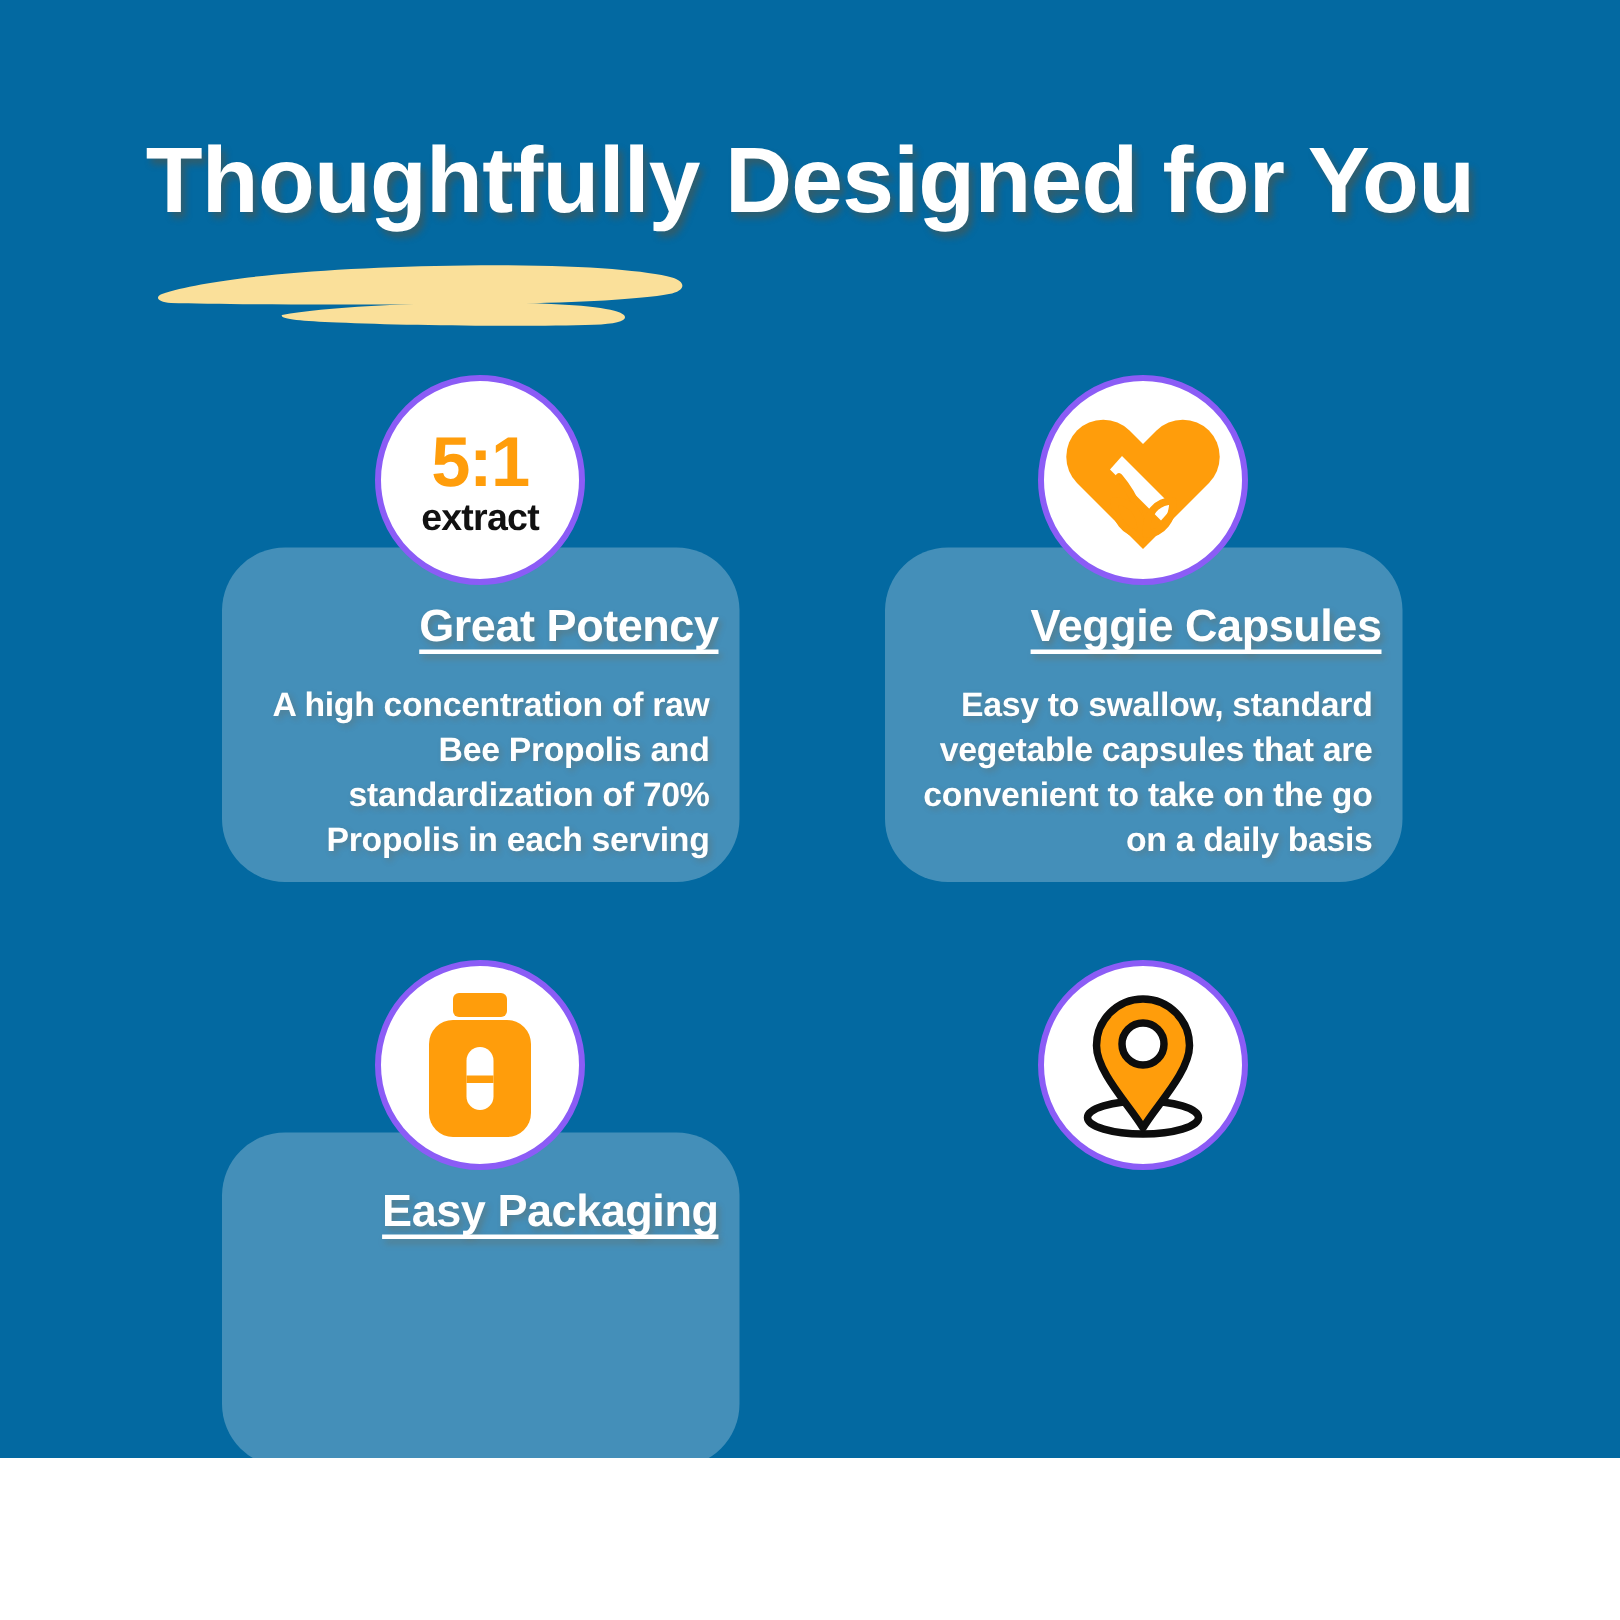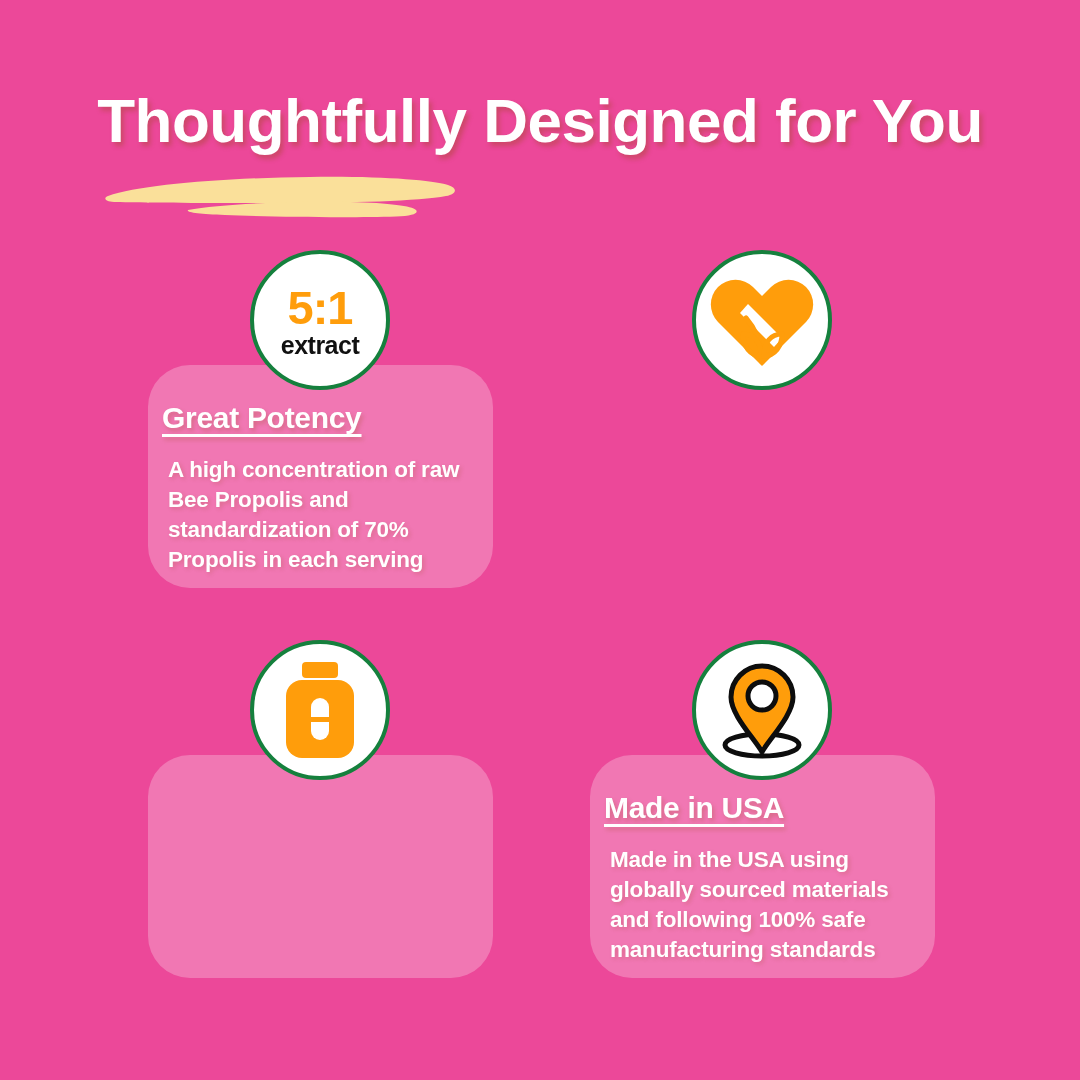--- a/index.html
+++ b/index.html
@@ -5,22 +5,22 @@
   * { margin:0; padding:0; box-sizing:border-box; }
 
   html, body {
     width:1080px; height:1080px;
     overflow:hidden;
     font-family:"Liberation Sans", sans-serif;
   }
 
   #page {
     position:relative;
-    width:1080px; height:1080px;
-    background:#ec4899;
+    width:1080px; height:972px;
+    background:#0369a1;
   }
 
   
   .title-block {
     position:absolute;
     left:0; top:88px;
     width:1080px;
     text-align:center;
   }
   .page-title {
@@ -40,21 +40,21 @@
     width:380px; height:58px;
   }
 
   
   .card {
     position:absolute;
     width:345px;
     border-radius:42px;
     background:rgba(255,255,255,0.26);
     padding:0 14px;
-    text-align:left;
+    text-align:right;
   }
   .card.c1 { left:148px; top:365px; height:223px; }
   .card.c2 { left:590px; top:365px; height:223px; }
   .card.c3 { left:148px; top:755px; height:223px; }
   .card.c4 { left:590px; top:755px; height:223px; }
 
   .card-title {
     margin-top:36px;
     font-size:30px;
     font-weight:bold;
@@ -76,21 +76,21 @@
     text-shadow:2px 2px 4px rgba(140,70,0,0.22);
     padding:0 6px;
   }
 
   
   .badge {
     position:absolute;
     width:140px; height:140px;
     border-radius:50%;
     background:#FFFFFF;
-    border:4px solid #15803d;
+    border:4px solid #8b5cf6;
     display:flex;
     align-items:center;
     justify-content:center;
     overflow:hidden;
   }
   .badge.b1 { left:250px; top:250px; }
   .badge.b2 { left:692px; top:250px; }
   .badge.b3 { left:250px; top:640px; }
   .badge.b4 { left:692px; top:640px; }
 
@@ -134,54 +134,55 @@
     <div class="card-title">Great Potency</div>
     <div class="card-body">A high concentration  of raw Bee Propolis and standardization of 70% Propolis in each serving</div>
   </div>
   <div class="badge b1">
     <div class="ratio-wrap">
       <div class="ratio-top">5:1</div>
       <div class="ratio-bot">extract</div>
     </div>
   </div>
 
+  <div class="card c2">
+    <div class="card-title">Veggie Capsules</div>
+    <div class="card-body">Easy to swallow, standard vegetable capsules that are convenient to take on the go on a daily basis</div>
+  </div>
   <div class="badge b2">
     <svg width="104" height="100" viewBox="0 0 104 100">
 
       <path d="M52,96 L8,52 A25,25 0 0 1 8,17 A25,25 0 0 1 43,17 L52,26 Z" fill="#FF9D0B"></path>
       <path d="M52,96 L96,52 A25,25 0 0 0 96,17 A25,25 0 0 0 61,17 L52,26 Z" fill="#FF9D0B"></path>
 
       <path d="M38,34 L72,68 L64,77 L30,43 Z" fill="#FFFFFF"></path>
 
       <path d="M52,92 C52,76 48,62 36,48" stroke="#FF9D0B" stroke-width="5" fill="none" stroke-linecap="round"></path>
 
       <path d="M51,86 C51,72 44,64 33,64 C33,76 40,86 51,86 Z" fill="none" stroke="#FF9D0B" stroke-width="5" stroke-linejoin="round"></path>
 
       <path d="M54,86 C54,72 61,64 72,64 C72,76 65,86 54,86 Z" fill="none" stroke="#FF9D0B" stroke-width="5" stroke-linejoin="round"></path>
     </svg>
   </div>
 
   <div class="card c3">
+    <div class="card-title">Easy Packaging</div>
   </div>
   <div class="badge b3">
     <svg width="84" height="100" viewBox="0 0 84 100">
 
       <rect x="24" y="2" width="36" height="16" rx="4" fill="#FF9D0B"></rect>
 
       <rect x="8" y="20" width="68" height="78" rx="16" fill="#FF9D0B"></rect>
 
       <rect x="33" y="38" width="18" height="42" rx="9" fill="#FFFFFF"></rect>
       <rect x="33" y="57" width="18" height="5" fill="#FF9D0B"></rect>
     </svg>
   </div>
 
-  <div class="card c4">
-    <div class="card-title">Made in USA</div>
-    <div class="card-body">Made in the USA using globally sourced materials and following 100% safe manufacturing standards</div>
-  </div>
   <div class="badge b4">
     <svg width="104" height="100" viewBox="0 0 104 100">
 
       <ellipse cx="52" cy="85" rx="37" ry="11" fill="#FFFFFF" stroke="#0d0d0d" stroke-width="5"></ellipse>
 
       <path d="M52,6 C35,6 21,20 21,37 C21,55 44,78 52,92 C60,78 83,55 83,37 C83,20 69,6 52,6 Z" fill="#FF9D0B" stroke="#0d0d0d" stroke-width="5" stroke-linejoin="round"></path>
 
       <circle cx="52" cy="36" r="14" fill="#FFFFFF" stroke="#0d0d0d" stroke-width="5"></circle>
     </svg>
   </div>

